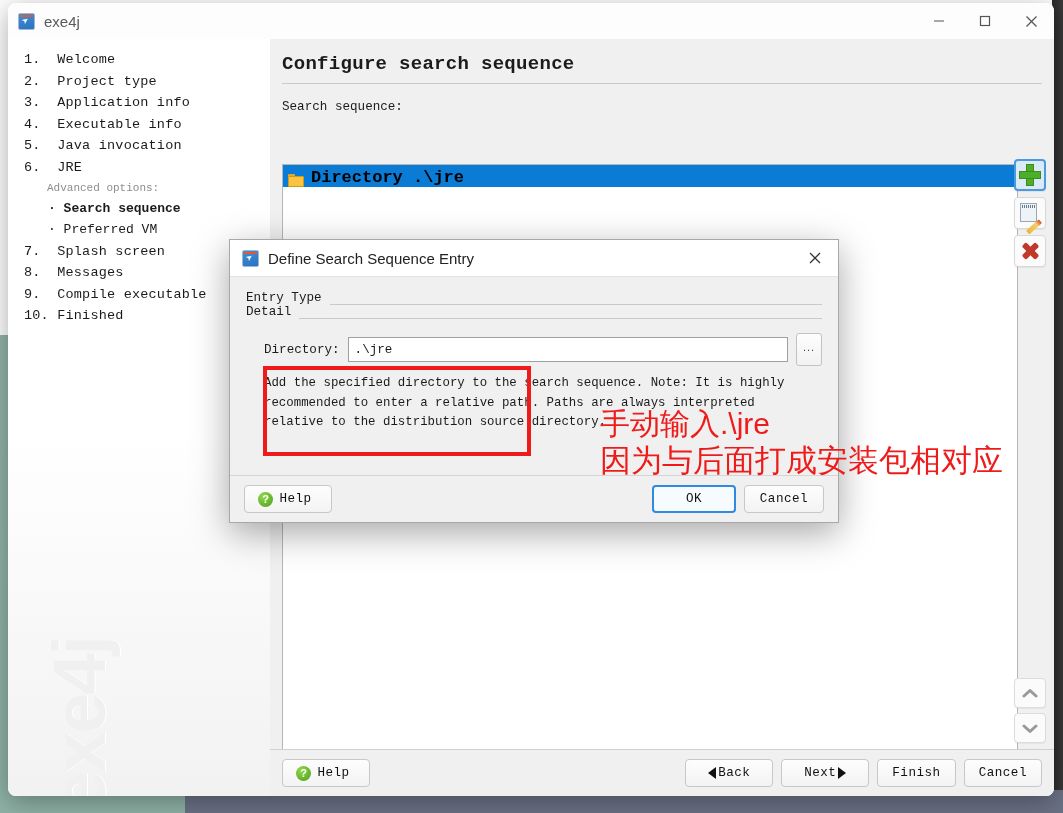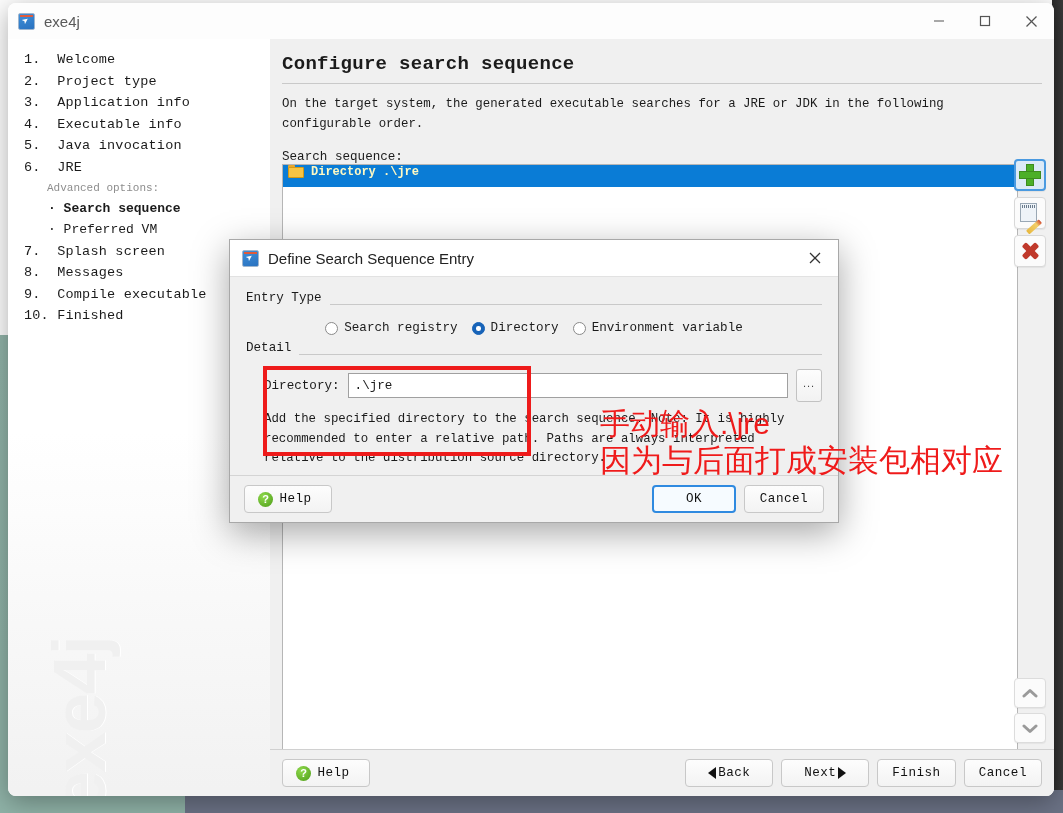--- a/index.html
+++ b/index.html
@@ -96,23 +96,23 @@
     font-family:"Liberation Mono", monospace; font-size:12.4px; color:#1b1b1b;
     line-height:20px; padding:10px 16px 0 12px; max-width:765px;
   }
   .seq-label {
     font-family:"Liberation Mono", monospace; font-size:12.6px; color:#1b1b1b;
     padding:16px 0 5px 12px;
   }
   .list-wrap { position:absolute; left:12px; top:125px; width:736px; height:620px;
                background:#ffffff; border:1px solid #b6b6b6; box-sizing:border-box; }
   .list-row {
-    height:22px; background:#0a7cd6; display:flex; align-items:flex-start;
-    padding-left:5px; color:#fef9c3;
-    font-family:"Liberation Mono", monospace; font-size:12px; font-weight:bold;
+    height:22px; background:#0a7cd6; display:flex; align-items:flex-end;
+    padding-left:5px; color:#000000;
+    font-family:"Liberation Mono", monospace; font-size:17px; font-weight:bold;
   }
   .folder-icon {
     width:16px; height:13px; position:relative; margin-right:7px; flex:none;
   }
   .folder-icon::before{
     content:""; position:absolute; left:0; top:0; width:7px; height:3px;
     background:#e8a62b; border-radius:1px 1px 0 0;
   }
   .folder-icon::after{
     content:""; position:absolute; left:0; top:2px; width:16px; height:11px;
@@ -305,21 +305,20 @@
     <div class="watermark">
       <span>exe4j</span>
     </div>
   </div>
 
   <div class="content">
     <div class="pane-head">
       <div class="pane-title">Configure search sequence</div>
     </div>
     <div class="pane-rule"></div>
-    <div class="pane-desc">On the target system, the generated executable searches for a JRE or JDK in the following configurable order.</div>
     <div class="seq-label">Search sequence:</div>
 
     <div class="list-wrap">
       <div class="list-row">
         <span class="folder-icon"></span>
         <span class="row-text">Directory .\jre</span>
       </div>
     </div>
 
     <div class="tool-col">
@@ -391,34 +390,20 @@
         </svg>
     </div>
   </div>
 
   <div class="dlg-body">
     <div class="group-label">
       <span>Entry Type</span>
       <span class="line"></span>
     </div>
 
-    <div class="radio-row">
-      <label class="radio">
-        <span class="rdot"></span>
-        <span>Search registry</span>
-      </label>
-      <label class="radio">
-        <span class="rdot on"></span>
-        <span>Directory</span>
-      </label>
-      <label class="radio">
-        <span class="rdot"></span>
-        <span>Environment variable</span>
-      </label>
-    </div>
 
     <div class="group-label">
       <span>Detail</span>
       <span class="line"></span>
     </div>
 
     <div class="detail-row">
       <span class="detail-label">Directory:</span>
       <span class="dir-input">.\jre</span>
       <span class="browse">...</span>

